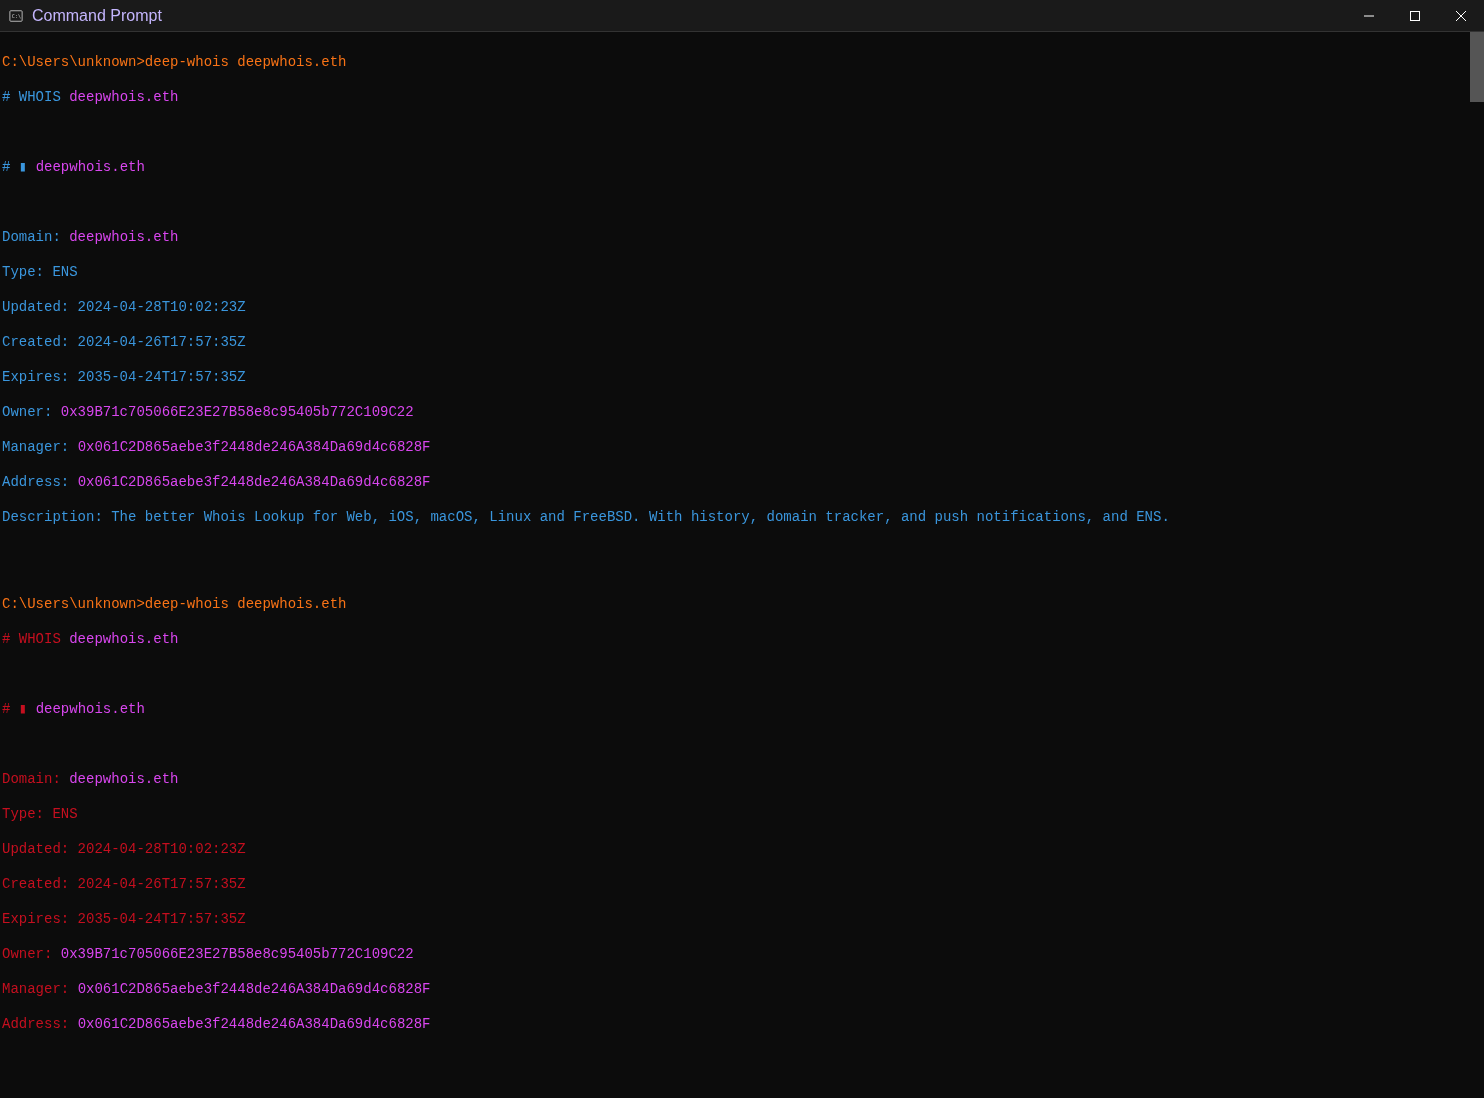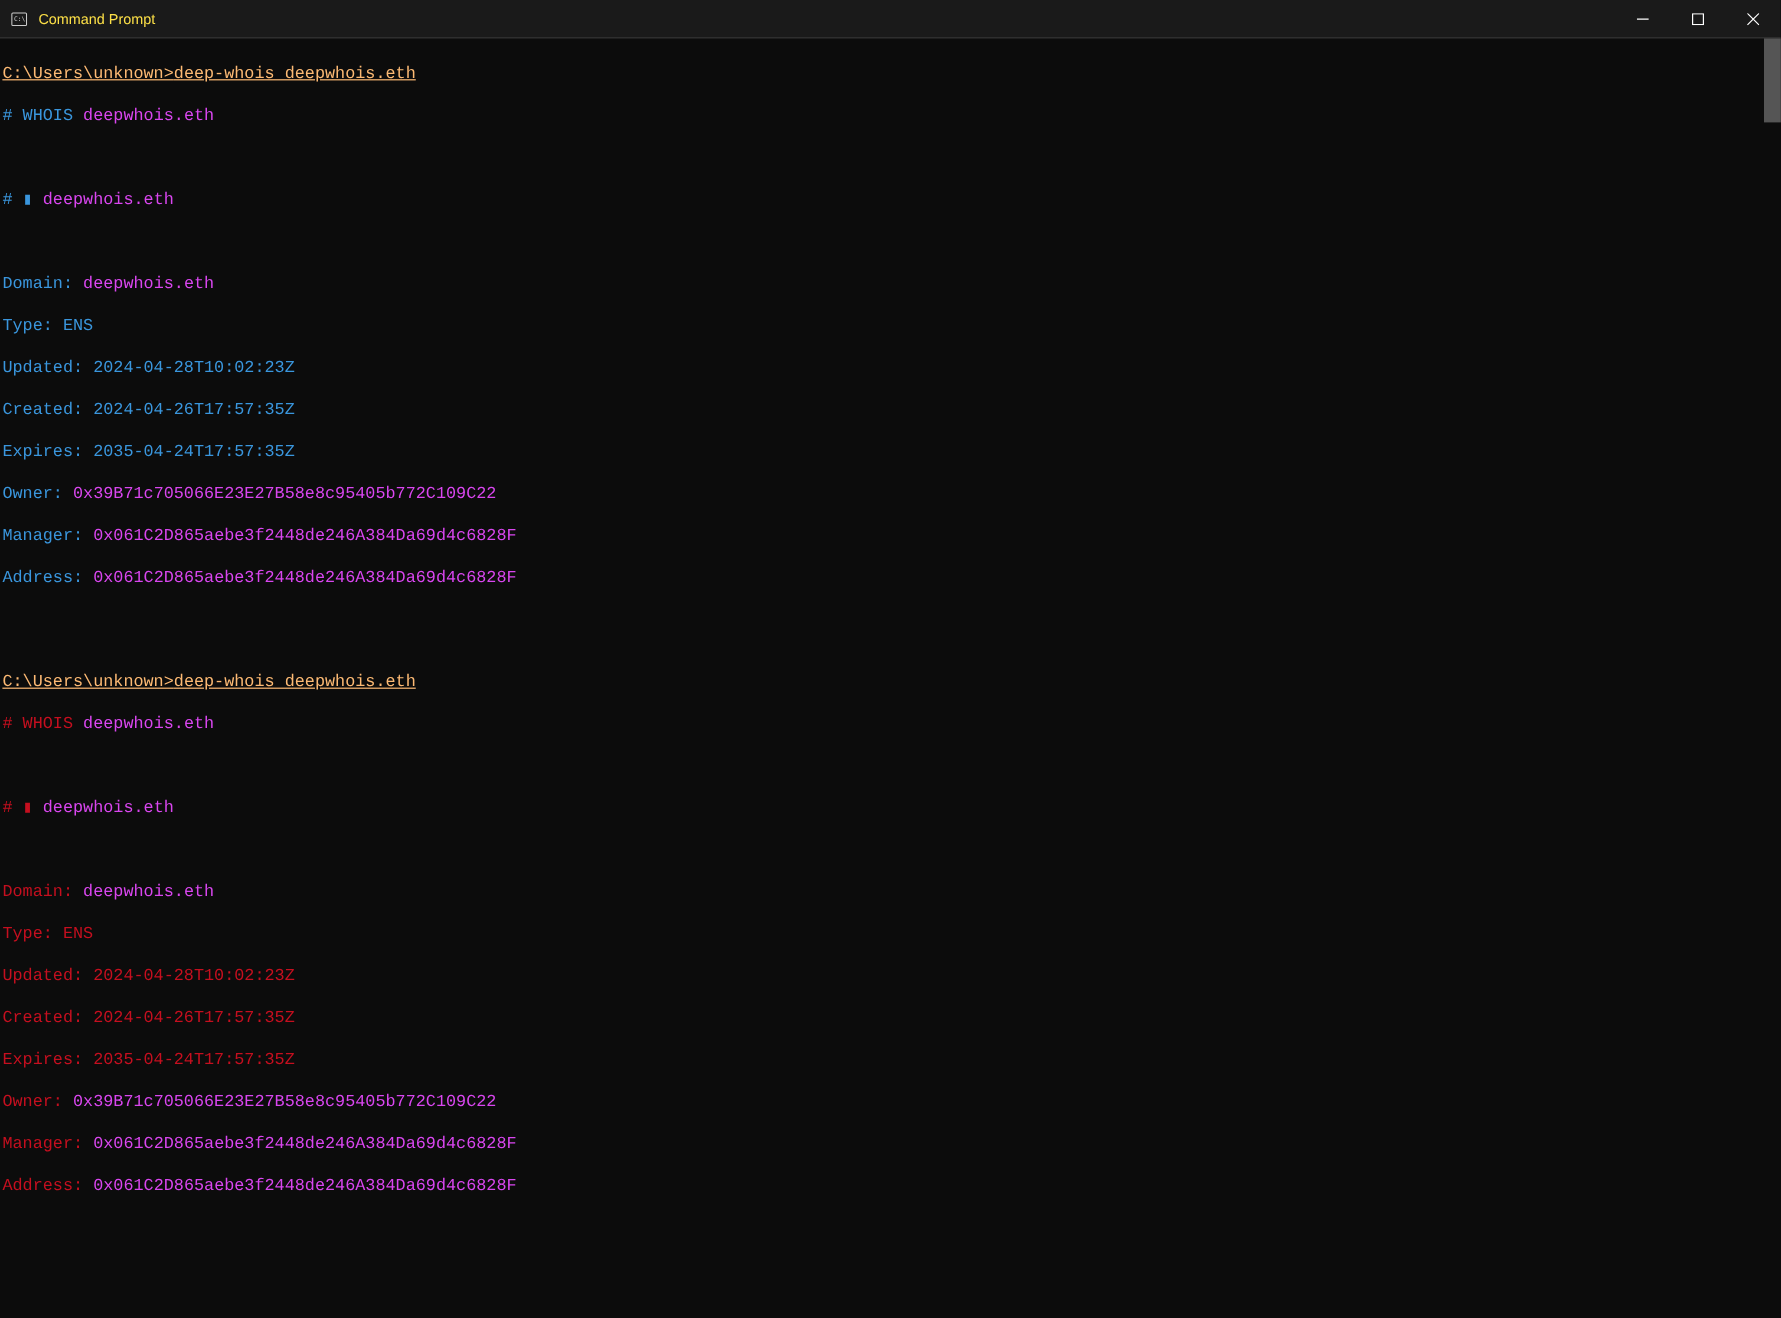--- a/index.html
+++ b/index.html
@@ -25,23 +25,23 @@
     .titlebar-icon {
       width: 16px;
       height: 16px;
       margin-right: 8px;
       display: flex;
       align-items: center;
       justify-content: center;
     }
     .titlebar-icon svg { width: 14px; height: 14px; }
     .titlebar-title {
-      color: #fde047;
+      color: #c4b5fd;
       font-family: 'Segoe UI', Tahoma, sans-serif;
-      font-size: 12px;
+      font-size: 16px;
       flex: 1;
     }
     .titlebar-controls {
       display: flex;
       height: 100%;
     }
     .titlebar-btn {
       width: 46px;
       height: 100%;
       display: flex;
@@ -60,21 +60,21 @@
       white-space: pre;
     }
     .scrollbar {
       position: absolute;
       right: 0;
       top: 32px;
       width: 14px;
       height: 70px;
       background: #555;
     }
-    .white { color: #fdba74; text-decoration: underline; }
+    .white { color: #f97316; }
     .teal { color: #3a96dd; }
     .yellow { color: #d946ef; }
     .red { color: #c50f1f; }
   </style>
 </head>
 <body>
 
 <div class="titlebar">
   <span class="titlebar-icon">
     <svg viewBox="0 0 16 16" fill="none" stroke="#cccccc" stroke-width="1">
@@ -112,20 +112,21 @@
 <div><span class="teal"># ▮ </span><span class="yellow">deepwhois.eth</span></div>
 <div>&nbsp;</div>
 <div><span class="teal">Domain: </span><span class="yellow">deepwhois.eth</span></div>
 <div><span class="teal">Type: ENS</span></div>
 <div><span class="teal">Updated: 2024-04-28T10:02:23Z</span></div>
 <div><span class="teal">Created: 2024-04-26T17:57:35Z</span></div>
 <div><span class="teal">Expires: 2035-04-24T17:57:35Z</span></div>
 <div><span class="teal">Owner: </span><span class="yellow">0x39B71c705066E23E27B58e8c95405b772C109C22</span></div>
 <div><span class="teal">Manager: </span><span class="yellow">0x061C2D865aebe3f2448de246A384Da69d4c6828F</span></div>
 <div><span class="teal">Address: </span><span class="yellow">0x061C2D865aebe3f2448de246A384Da69d4c6828F</span></div>
+<div><span class="teal">Description: The better Whois Lookup for Web, iOS, macOS, Linux and FreeBSD. With history, domain tracker, and push notifications, and ENS.</span></div>
 <div>&nbsp;</div>
 </div><div class="">
 <div><span class="white">C:\Users\unknown&gt;</span><span class="white">deep-whois deepwhois.eth</span></div>
 <div><span class="red"># WHOIS </span><span class="yellow">deepwhois.eth</span></div>
 <div>&nbsp;</div>
 <div><span class="red"># ▮ </span><span class="yellow">deepwhois.eth</span></div>
 <div>&nbsp;</div>
 <div><span class="red">Domain: </span><span class="yellow">deepwhois.eth</span></div>
 <div><span class="red">Type: ENS</span></div>
 <div><span class="red">Updated: 2024-04-28T10:02:23Z</span></div>

